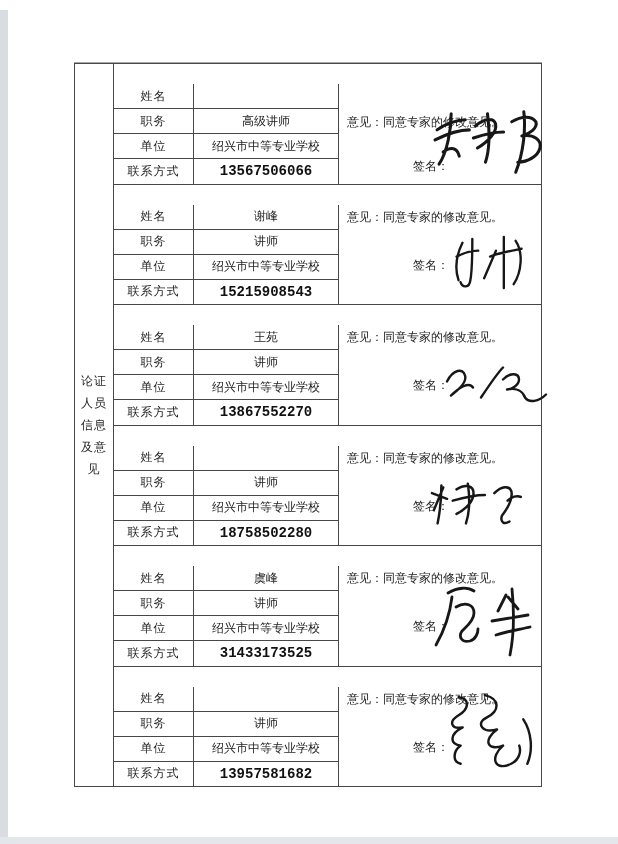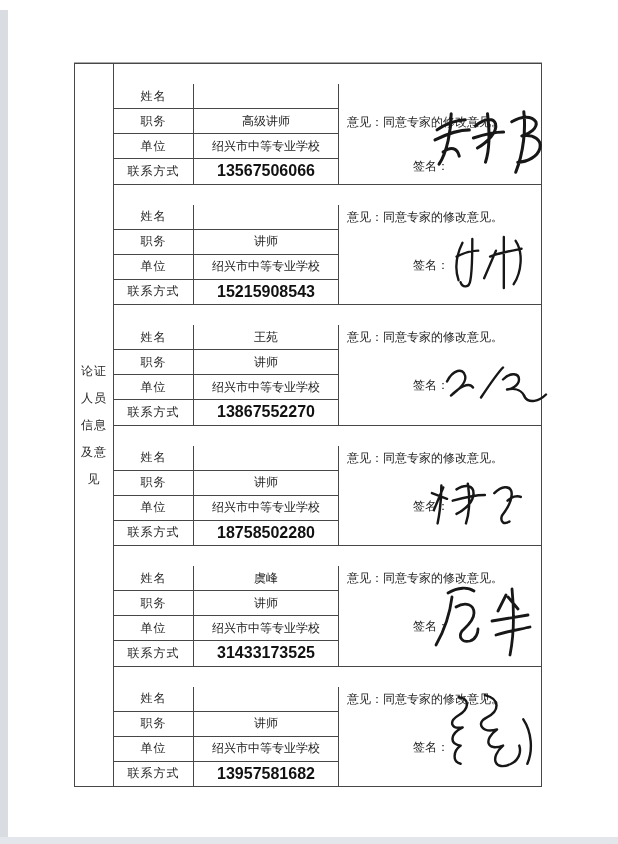--- a/index.html
+++ b/index.html
@@ -7,31 +7,31 @@
   .screen { position:relative; width:618px; height:844px; background:#ffffff; overflow:hidden; }
   .canvas-left { position:absolute; left:0; top:10px; width:8px; height:827px; background:#d9dde2; }
   .canvas-bottom { position:absolute; left:0; top:837px; width:618px; height:7px; background:#e3e6ea; }
   .page { position:absolute; left:8px; top:0; width:610px; height:837px; background:#ffffff; }
 
   .tbl { position:absolute; left:74px; top:63px; width:468px; height:724px;
          border:1px solid #474747; box-shadow:0 -1px 0 #a9a9a9; display:flex;
          color:#1f1f1f; font-size:12px; }
   .row-header { width:39px; border-right:1px solid #474747; display:flex;
                 align-items:center; justify-content:center; }
-  .row-header-text { width:38px; text-align:center; line-height:27px; letter-spacing:1px; }
+  .row-header-text { width:38px; text-align:center; line-height:22px; letter-spacing:1px; }
   .blocks { flex:1; display:flex; flex-direction:column; }
   .block { flex:1; display:flex; border-bottom:1px solid #474747; min-height:0; }
   .block:last-child { border-bottom:none; }
   .fields { width:225px; display:flex; flex-direction:column; border-right:1px solid #474747;margin-top:20px; }
   .frow { flex:1; display:flex; border-bottom:1px solid #474747; min-height:0; }
   .frow:last-child { border-bottom:none; }
   .flabel { width:80px; border-right:1px solid #474747; display:flex;
             align-items:center; justify-content:center; letter-spacing:1px; }
   .fvalue { flex:1; display:flex; align-items:center; justify-content:center; }
-  .fvalue.num { font-family:Liberation Sans, sans-serif; font-weight:700; font-size:16px; color:#111; }
+  .fvalue.num { font-family:Liberation Mono, monospace; font-weight:700; font-size:14px; color:#111; }
   .opinion { flex:1; position:relative; overflow:visible; }
   .op-text { position:absolute; left:8px; top:24px; white-space:nowrap; }
   .b1 .op-text { top:50px; }
   .sign-label { position:absolute; left:74px; top:72px;font-family:Liberation Serif, serif; }
   .b1 .sign-label { top:94px; }
   .sig { position:absolute; }
   .sig path { fill:none; stroke:#171717; stroke-linecap:round; stroke-linejoin:round; }
   .sig1 { left:92px;  top:42px; width:116px; height:74px; }
   .sig1 path { stroke-width:3; }
   .sig2 { left:108px; top:46px; width:92px;  height:64px; }
@@ -85,20 +85,21 @@
             <path d="M44,18 C54,10 62,10 64,16 C66,24 56,34 46,40 M42,30 C54,26 66,24 72,24 M56,6 C58,22 58,42 54,54"></path>
             <path d="M80,14 C90,8 100,8 104,14 C106,20 98,26 90,28 C102,26 110,32 108,40 C106,48 96,54 86,54 M92,4 C94,20 92,44 84,64"></path>
           </svg>
         </div>
       </div>
 
       <div class="block b2">
         <div class="fields">
           <div class="frow">
               <div class="flabel">姓名</div>
+              <div class="fvalue">谢峰</div>
             </div>
           <div class="frow">
               <div class="flabel">职务</div>
               <div class="fvalue">讲师</div>
             </div>
           <div class="frow">
               <div class="flabel">单位</div>
               <div class="fvalue">绍兴市中等专业学校</div>
             </div>
           <div class="frow">

